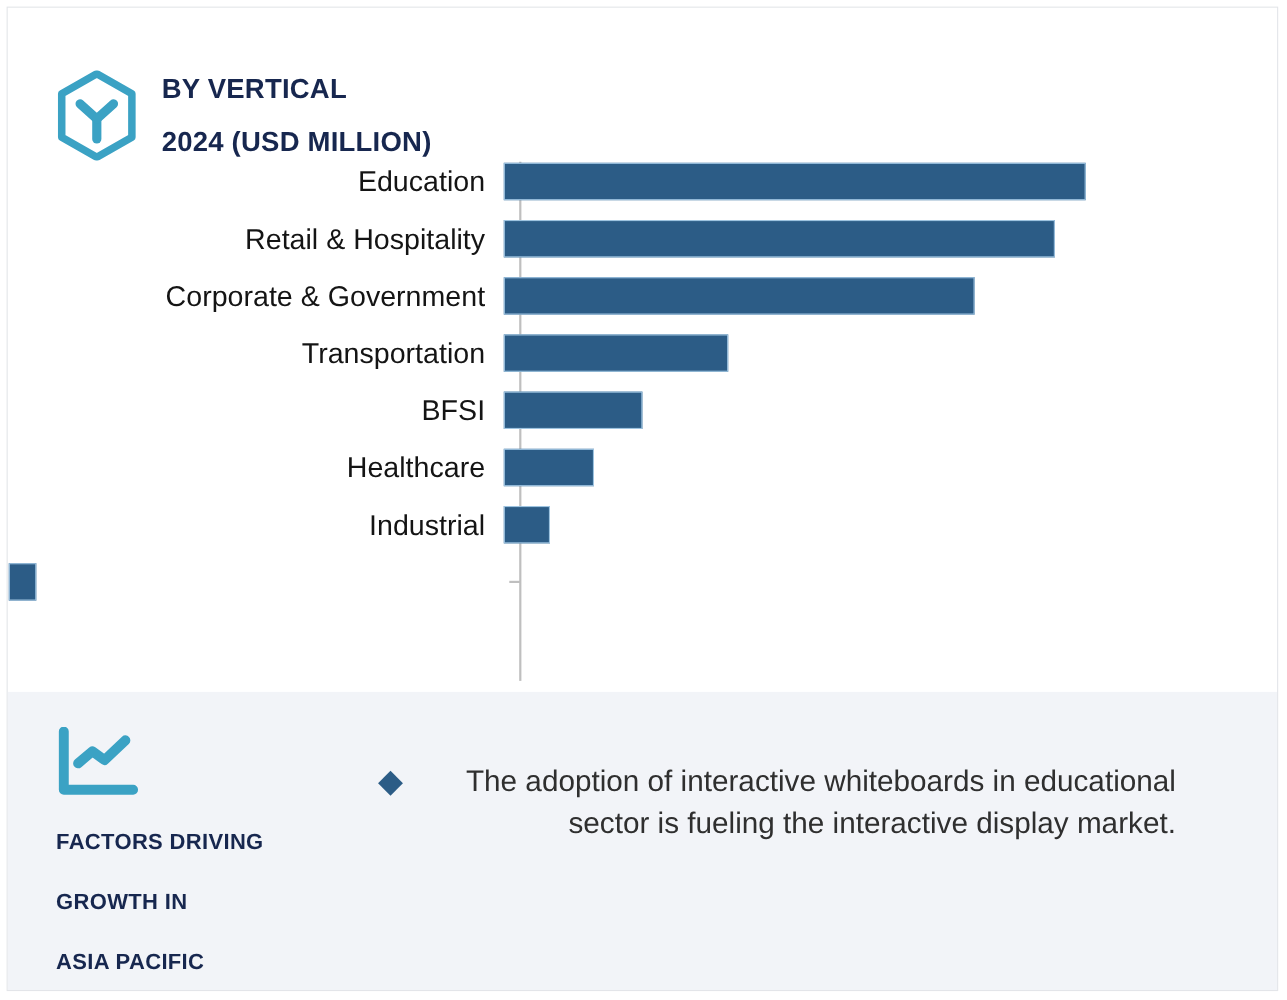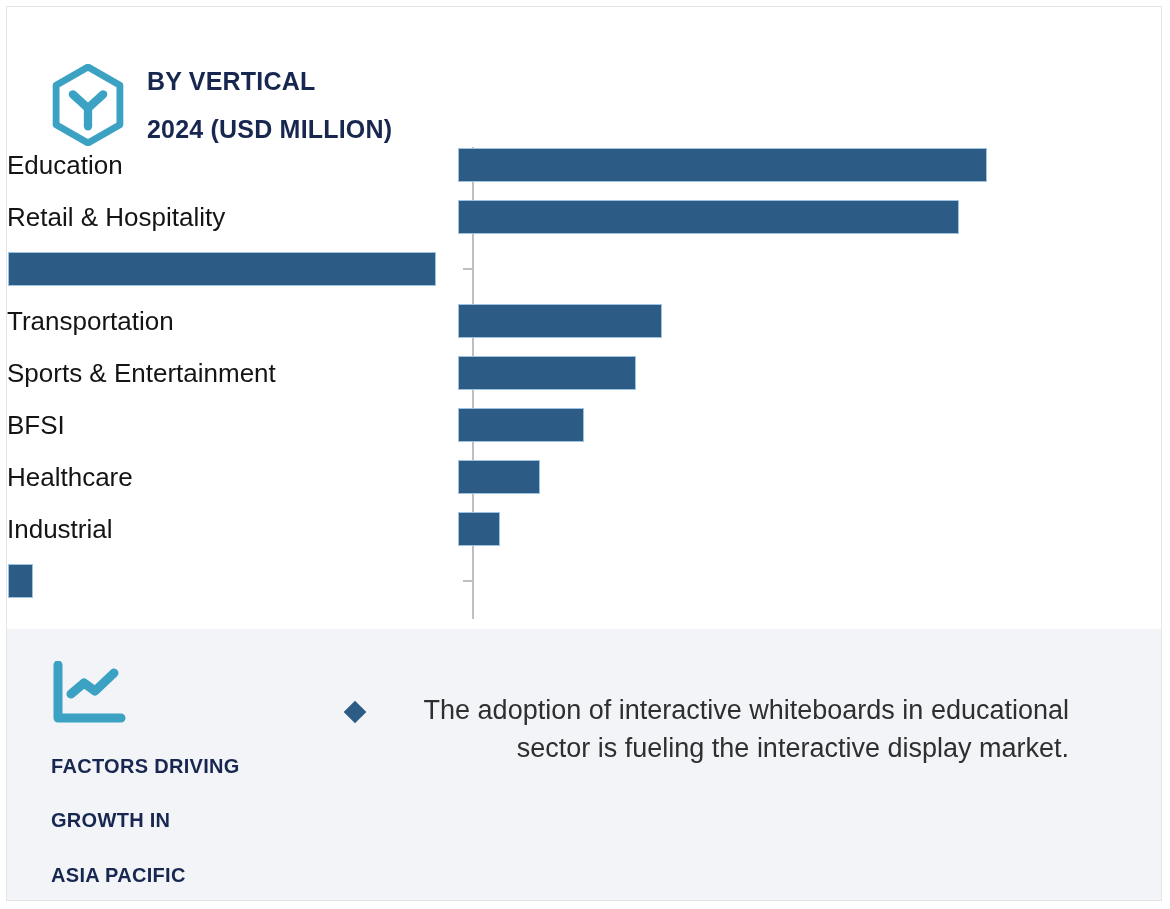--- a/index.html
+++ b/index.html
@@ -73,21 +73,21 @@
     background: #bfbfbf;
   }
   .row {
     position: relative;
     height: 52px;
     display: flex;
     align-items: center;
   }
   .row-label {
     width: 450px;
-    text-align: left;
+    text-align: right;
     padding-right: 16px;
     box-sizing: border-box;
     font-size: 26px;
     color: #141414;
     white-space: nowrap;
   }
   .tick {
     position: absolute;
     left: 456px;
     width: 10px;
@@ -200,41 +200,35 @@
 
       <div class="row">
         <div class="row-label">Retail &amp; Hospitality</div>
         <div class="tick"></div>
         <div class="bar-wrap">
           <div class="bar" style="width: 501px; background: rgb(44, 92, 134); border-color: rgb(157, 195, 224);"></div>
         </div>
       </div>
 
       <div class="row">
+        <div class="row-label">Corporate &amp; Government</div>
         <div class="tick"></div>
         <div class="bar-wrap">
           <div class="bar" style="width: 428px; background: rgb(44, 92, 134); border-color: rgb(157, 195, 224);"></div>
         </div>
       </div>
 
       <div class="row">
         <div class="row-label">Transportation</div>
         <div class="tick"></div>
         <div class="bar-wrap">
           <div class="bar" style="width: 204px; background: rgb(44, 92, 134); border-color: rgb(157, 195, 224);"></div>
         </div>
       </div>
 
-      <div class="row">
-        <div class="row-label">Sports &amp; Entertainment</div>
-        <div class="tick"></div>
-        <div class="bar-wrap">
-          <div class="bar" style="width: 178px; background: rgb(44, 92, 134); border-color: rgb(157, 195, 224);"></div>
-        </div>
-      </div>
 
       <div class="row">
         <div class="row-label">BFSI</div>
         <div class="tick"></div>
         <div class="bar-wrap">
           <div class="bar" style="width: 126px; background: rgb(44, 92, 134); border-color: rgb(157, 195, 224);"></div>
         </div>
       </div>
 
       <div class="row">

